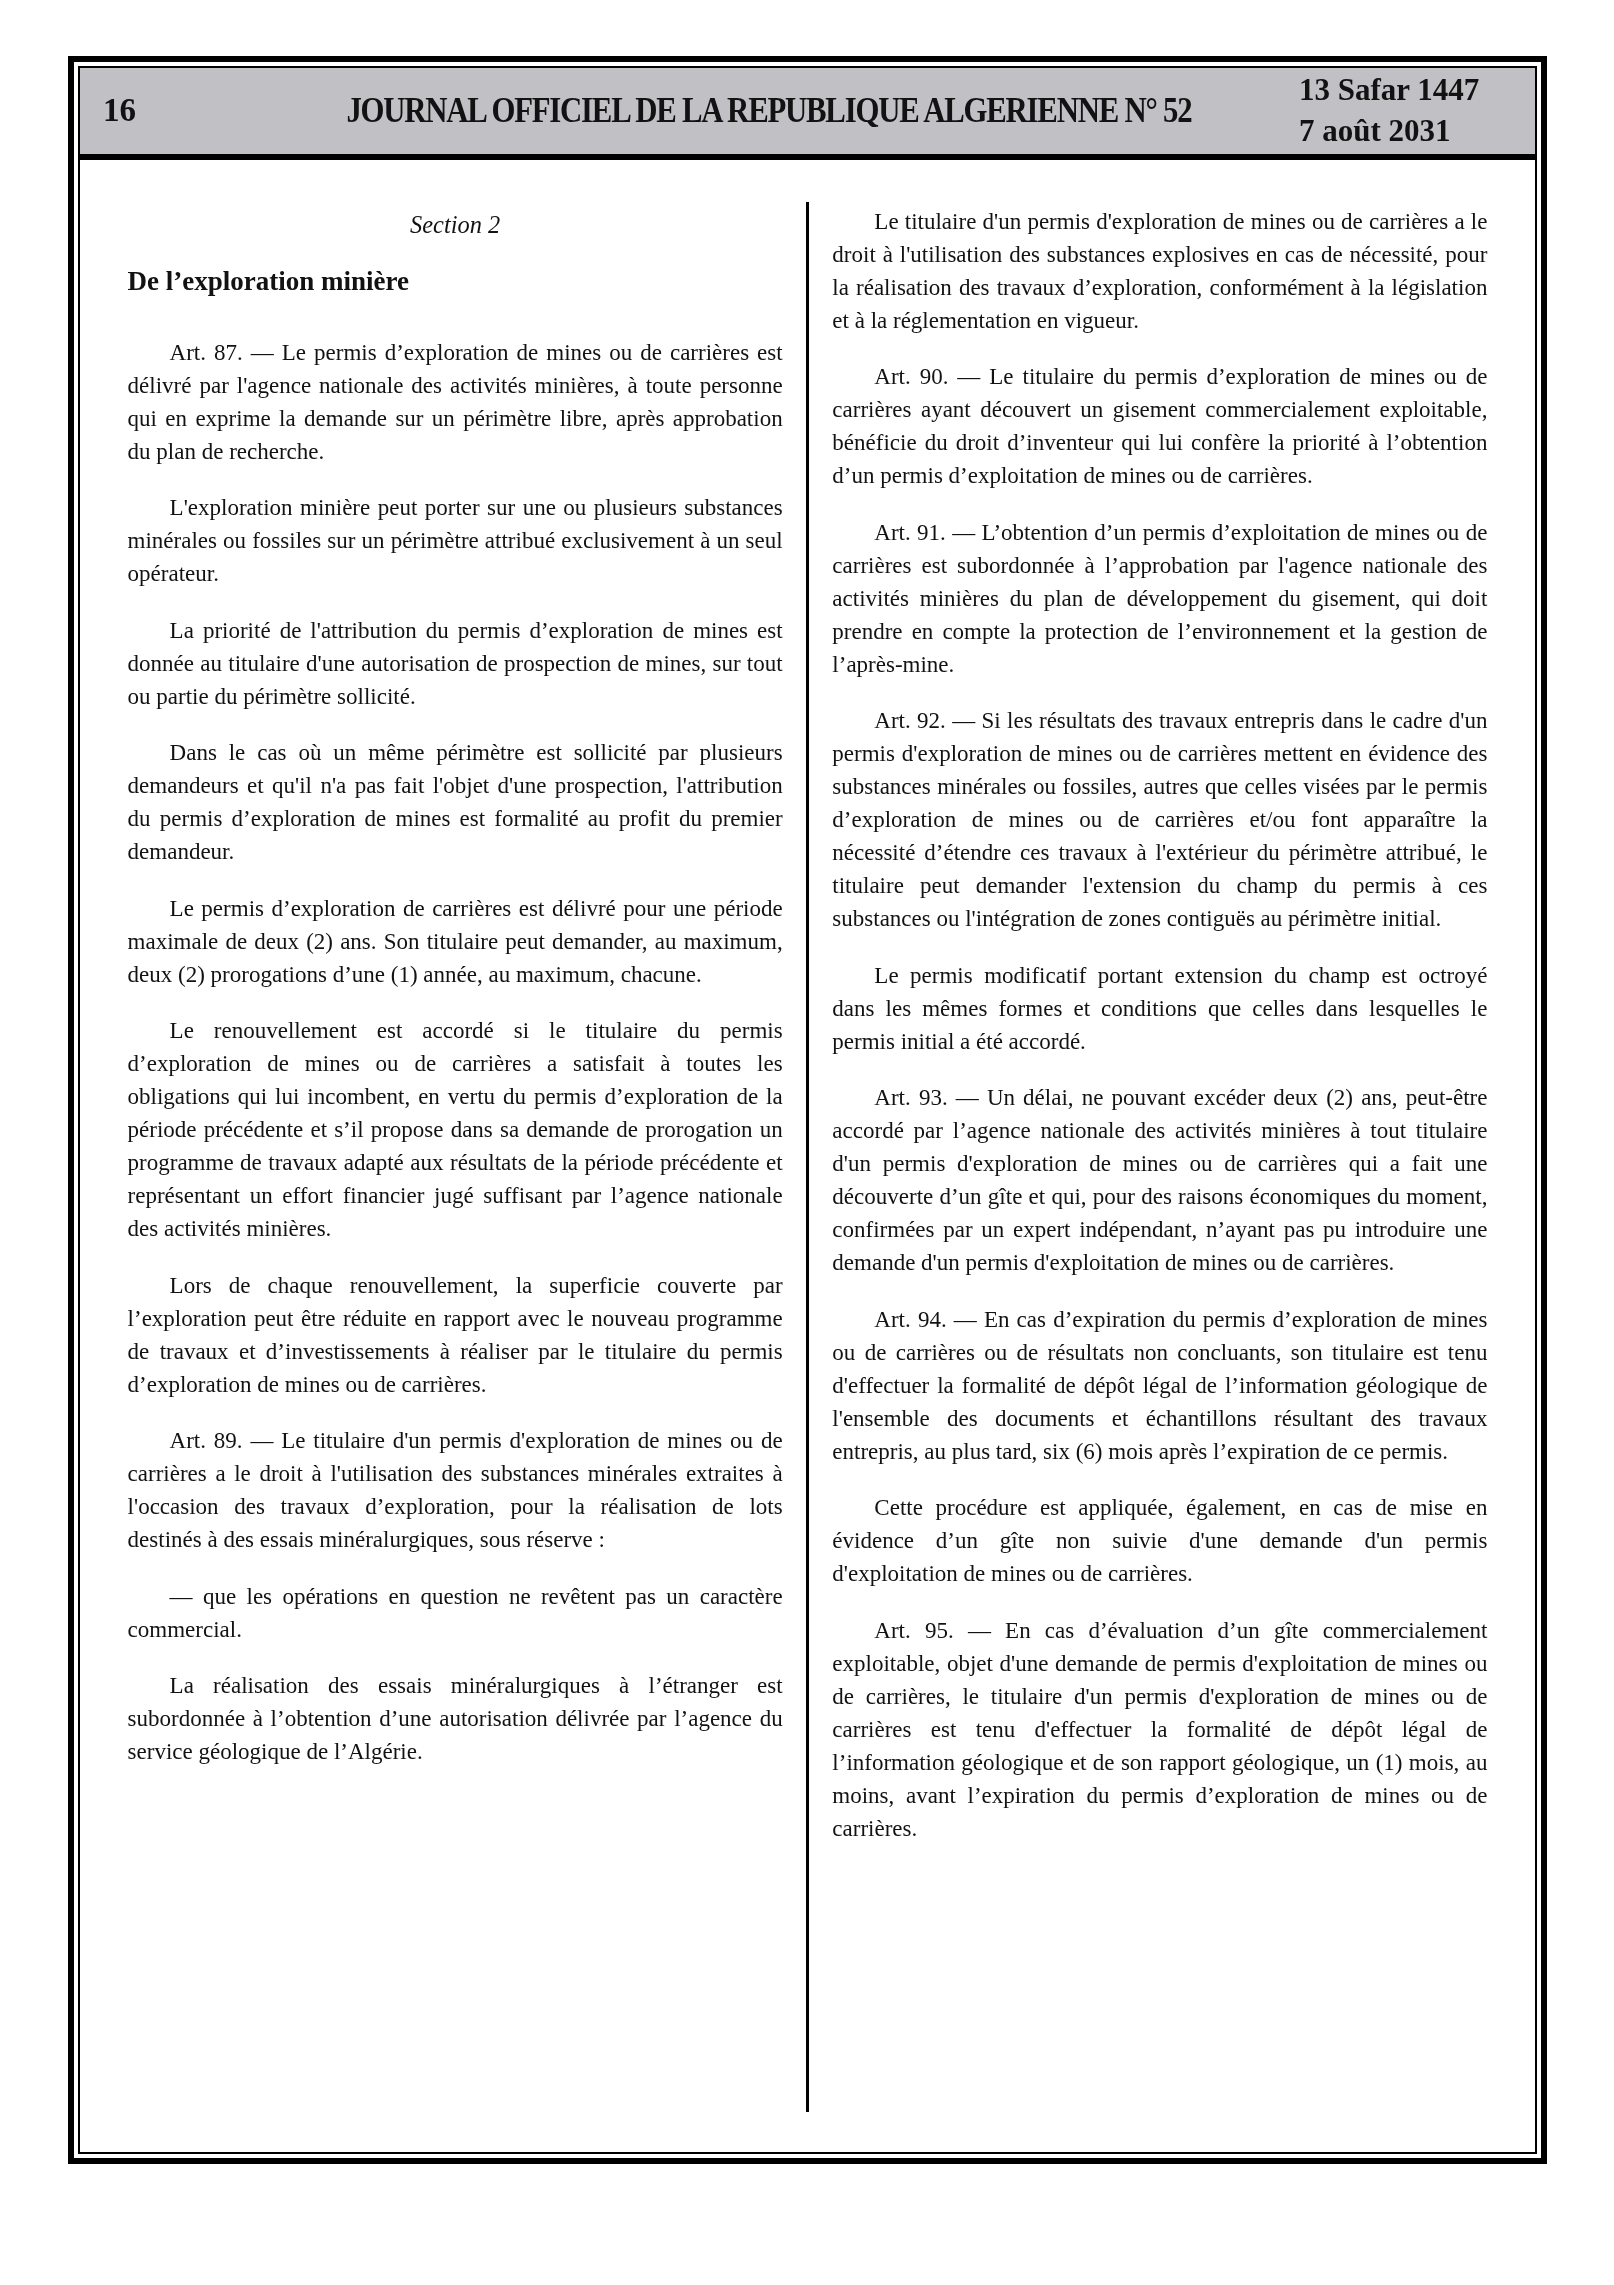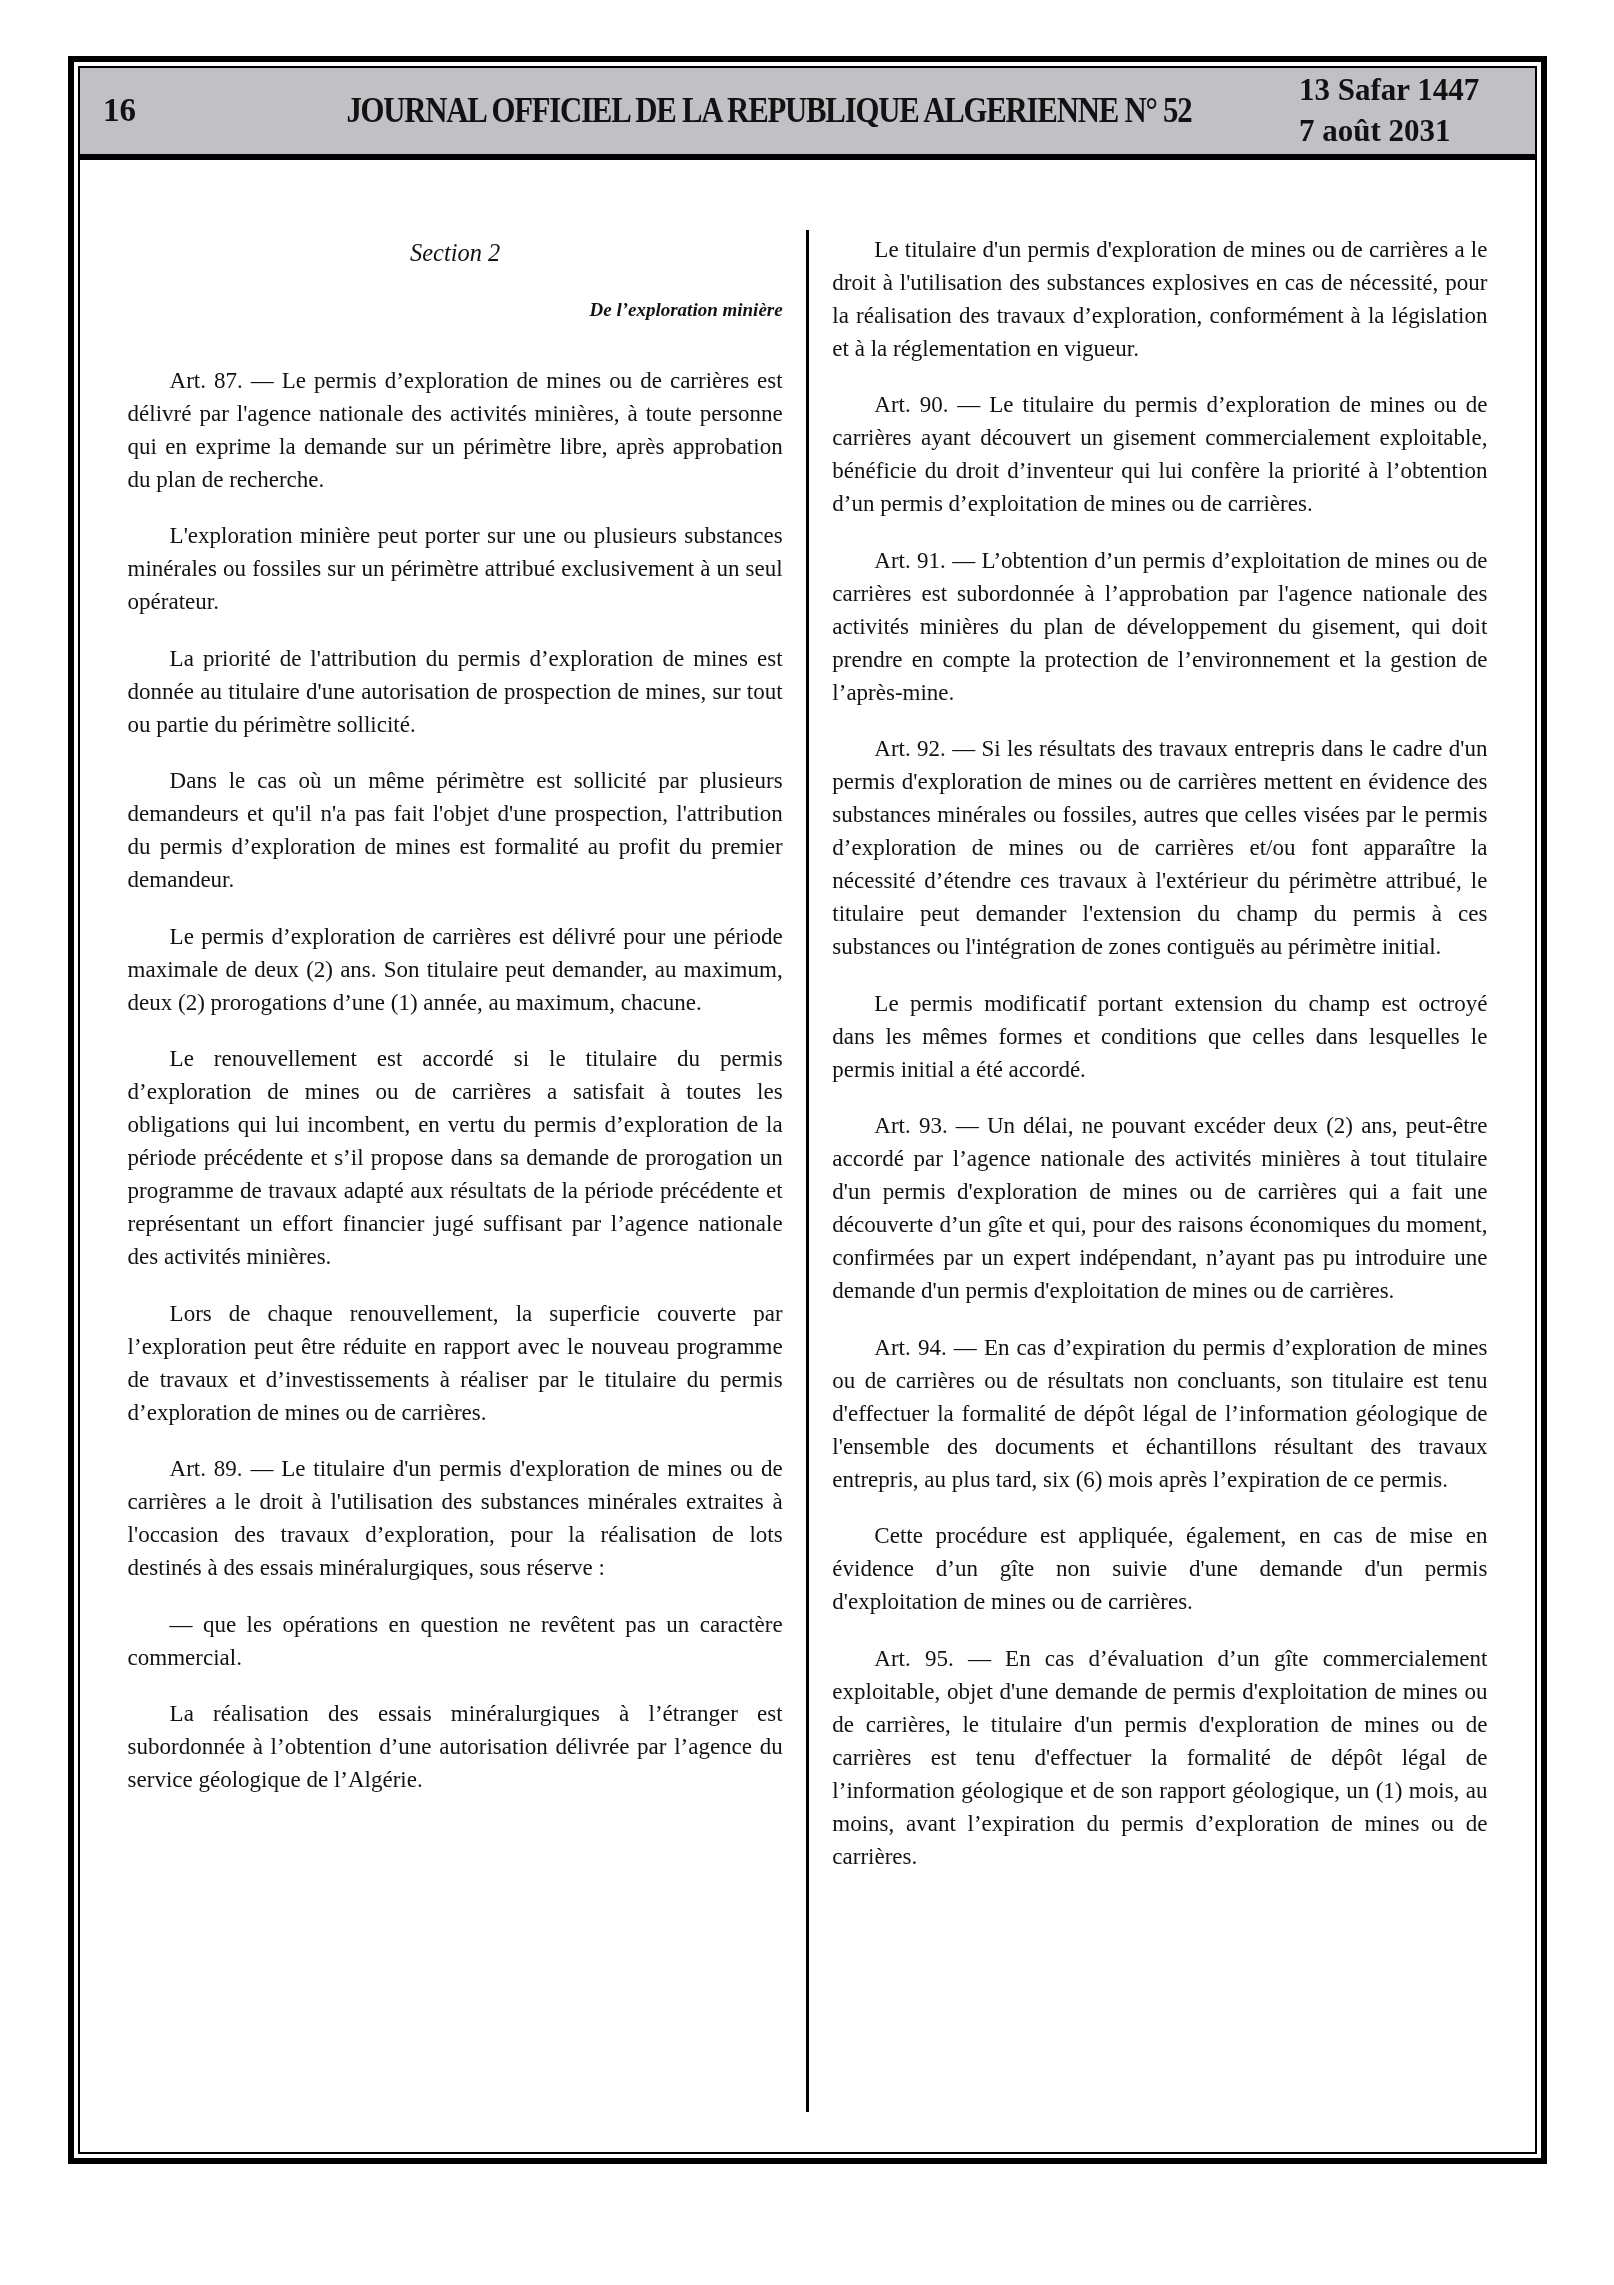--- a/index.html
+++ b/index.html
@@ -15,21 +15,20 @@
     width:1479px; height:2108px;
     border:6.3px solid #000;
     box-sizing:border-box;
     background:#fff;
   }
   .inner {
     position:absolute; inset:3.6px;
     border:2.7px solid #000;
     display:flex; flex-direction:column;
     overflow:hidden;
-    gap:28px;
   }
   .header {
     background:#c1c1c5;
     border-bottom:6.3px solid #000;
     display:flex; align-items:center;
     padding:5.4px 23.5px;
     height:92px; box-sizing:border-box;
     flex:0 0 auto;
   }
   .page-num { font-weight:bold; font-size:33px; width:136px; flex:0 0 auto; }
@@ -63,22 +62,22 @@
     font-size:23px; line-height:33px;
     text-align:justify;
     text-indent:42px;
   }
   .section-label {
     text-align:center; font-style:italic;
     text-indent:0; font-size:24.4px;
     margin:3.6px 0 23.5px 0;
   }
   .section-title {
-    text-align:right; font-style:italic; font-weight:bold;
-    text-indent:0; font-size:19px;
+    text-align:left; font-weight:bold;
+    text-indent:0; font-size:27px;
     margin:0 0 38px 0;
   }
 </style>
 </head>
 <body>
 
 <div class="frame">
   <div class="inner">
 
     <div class="header">

